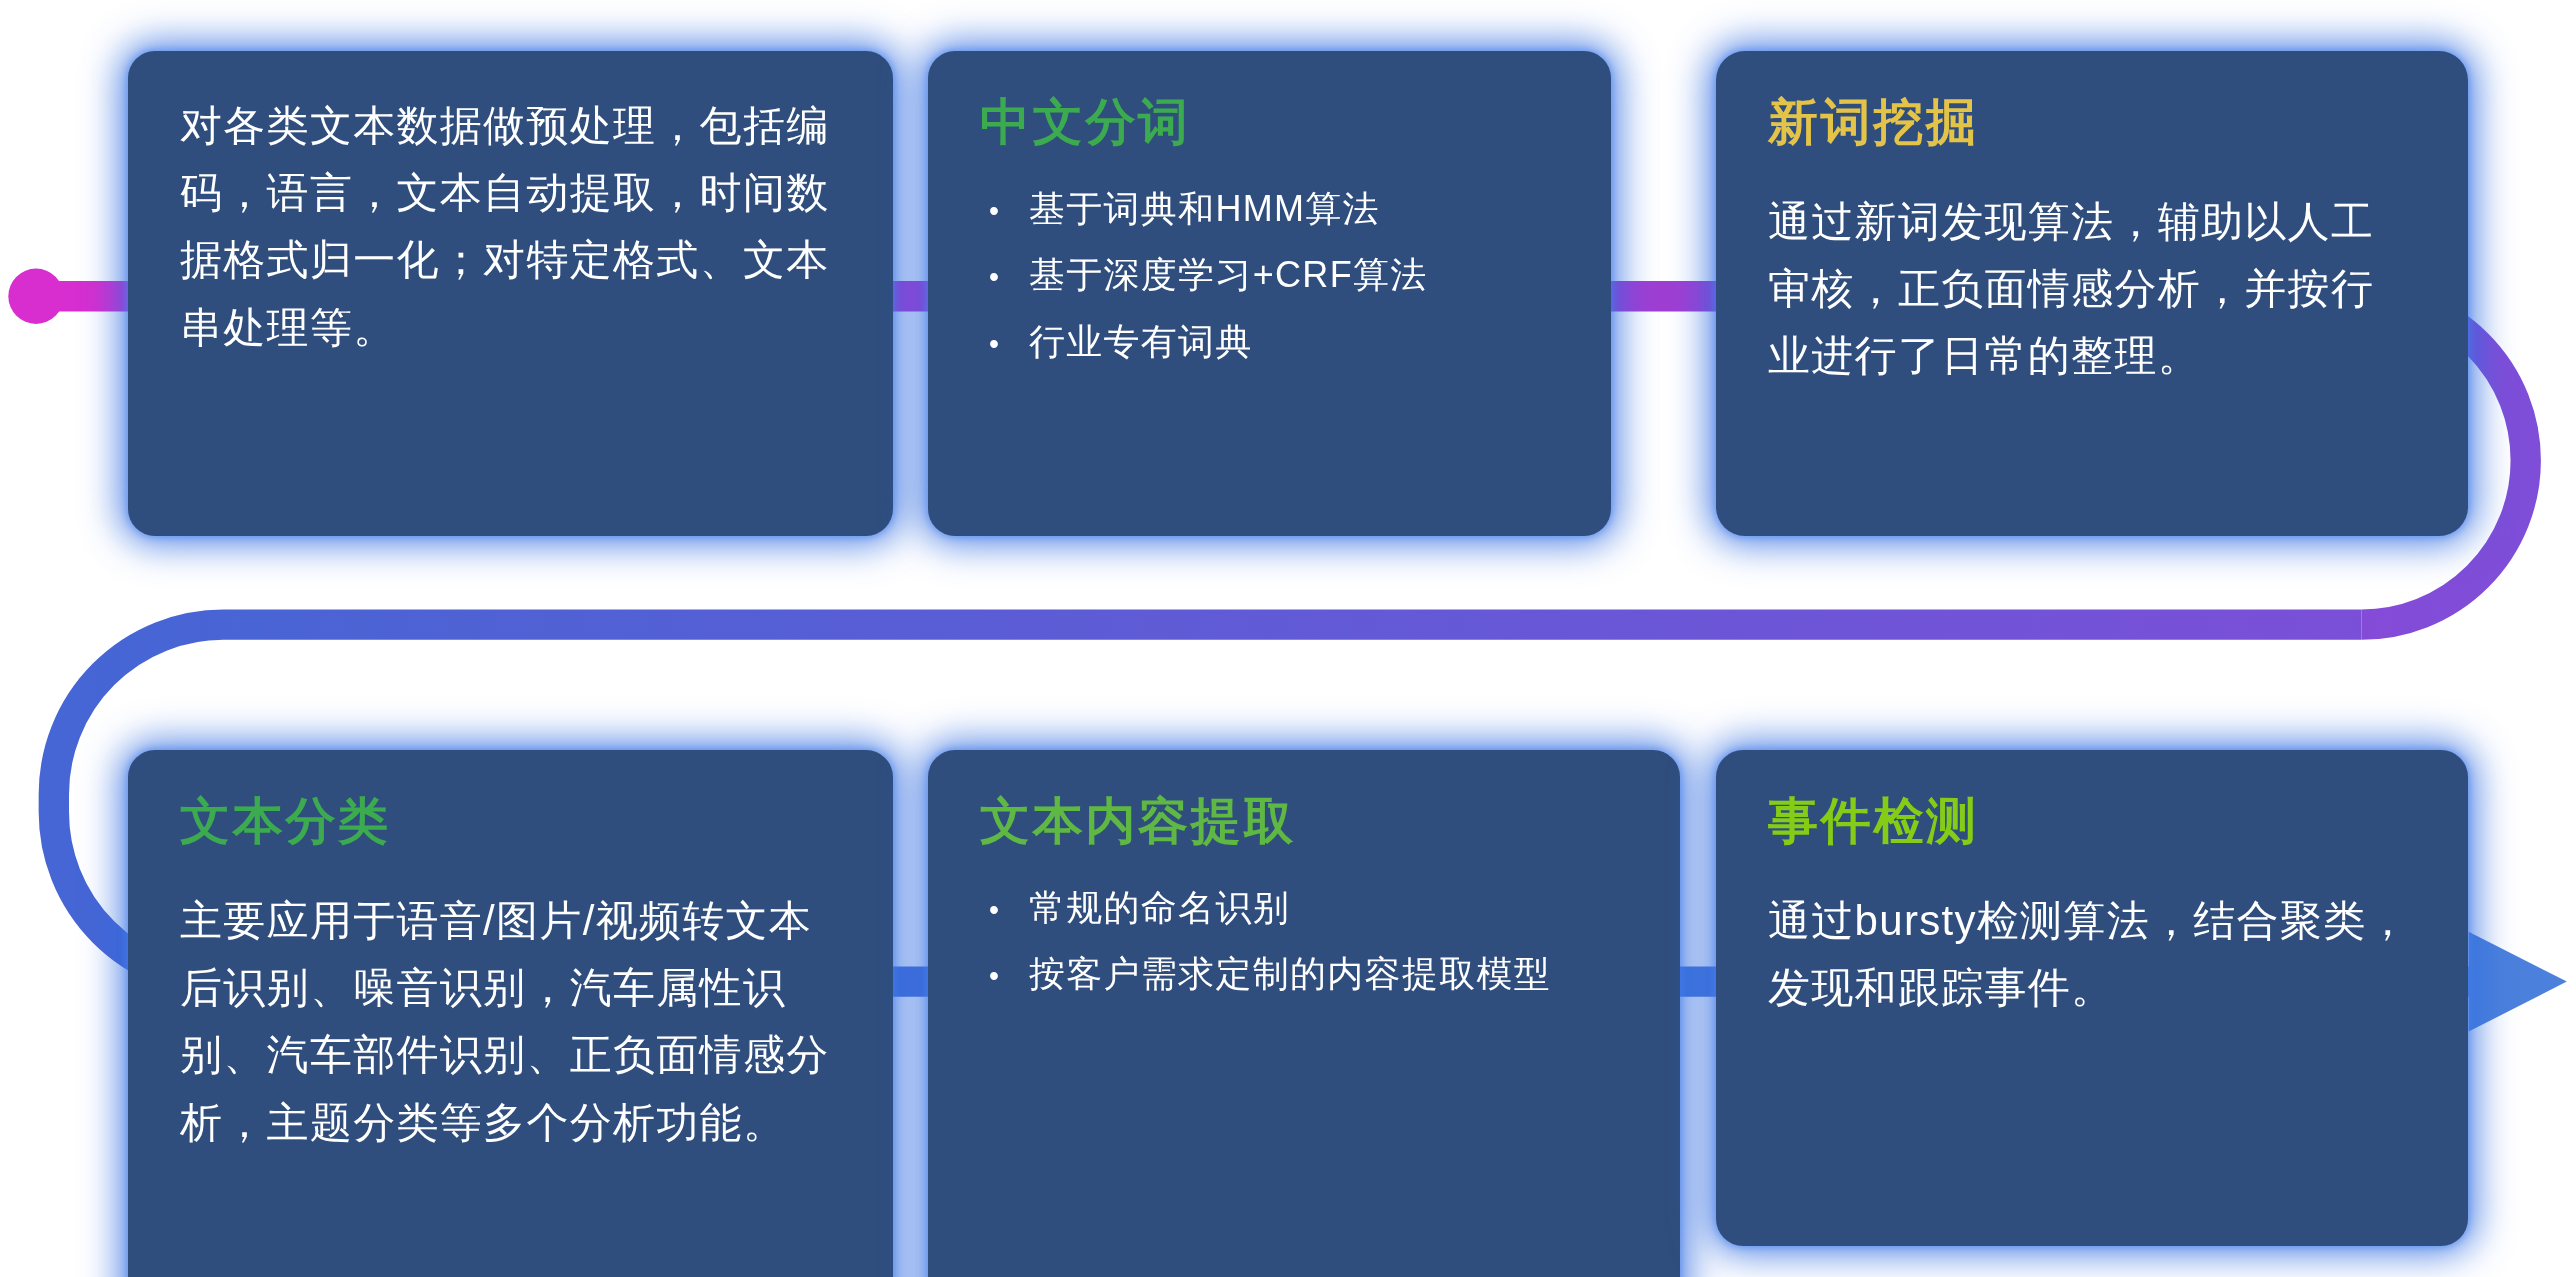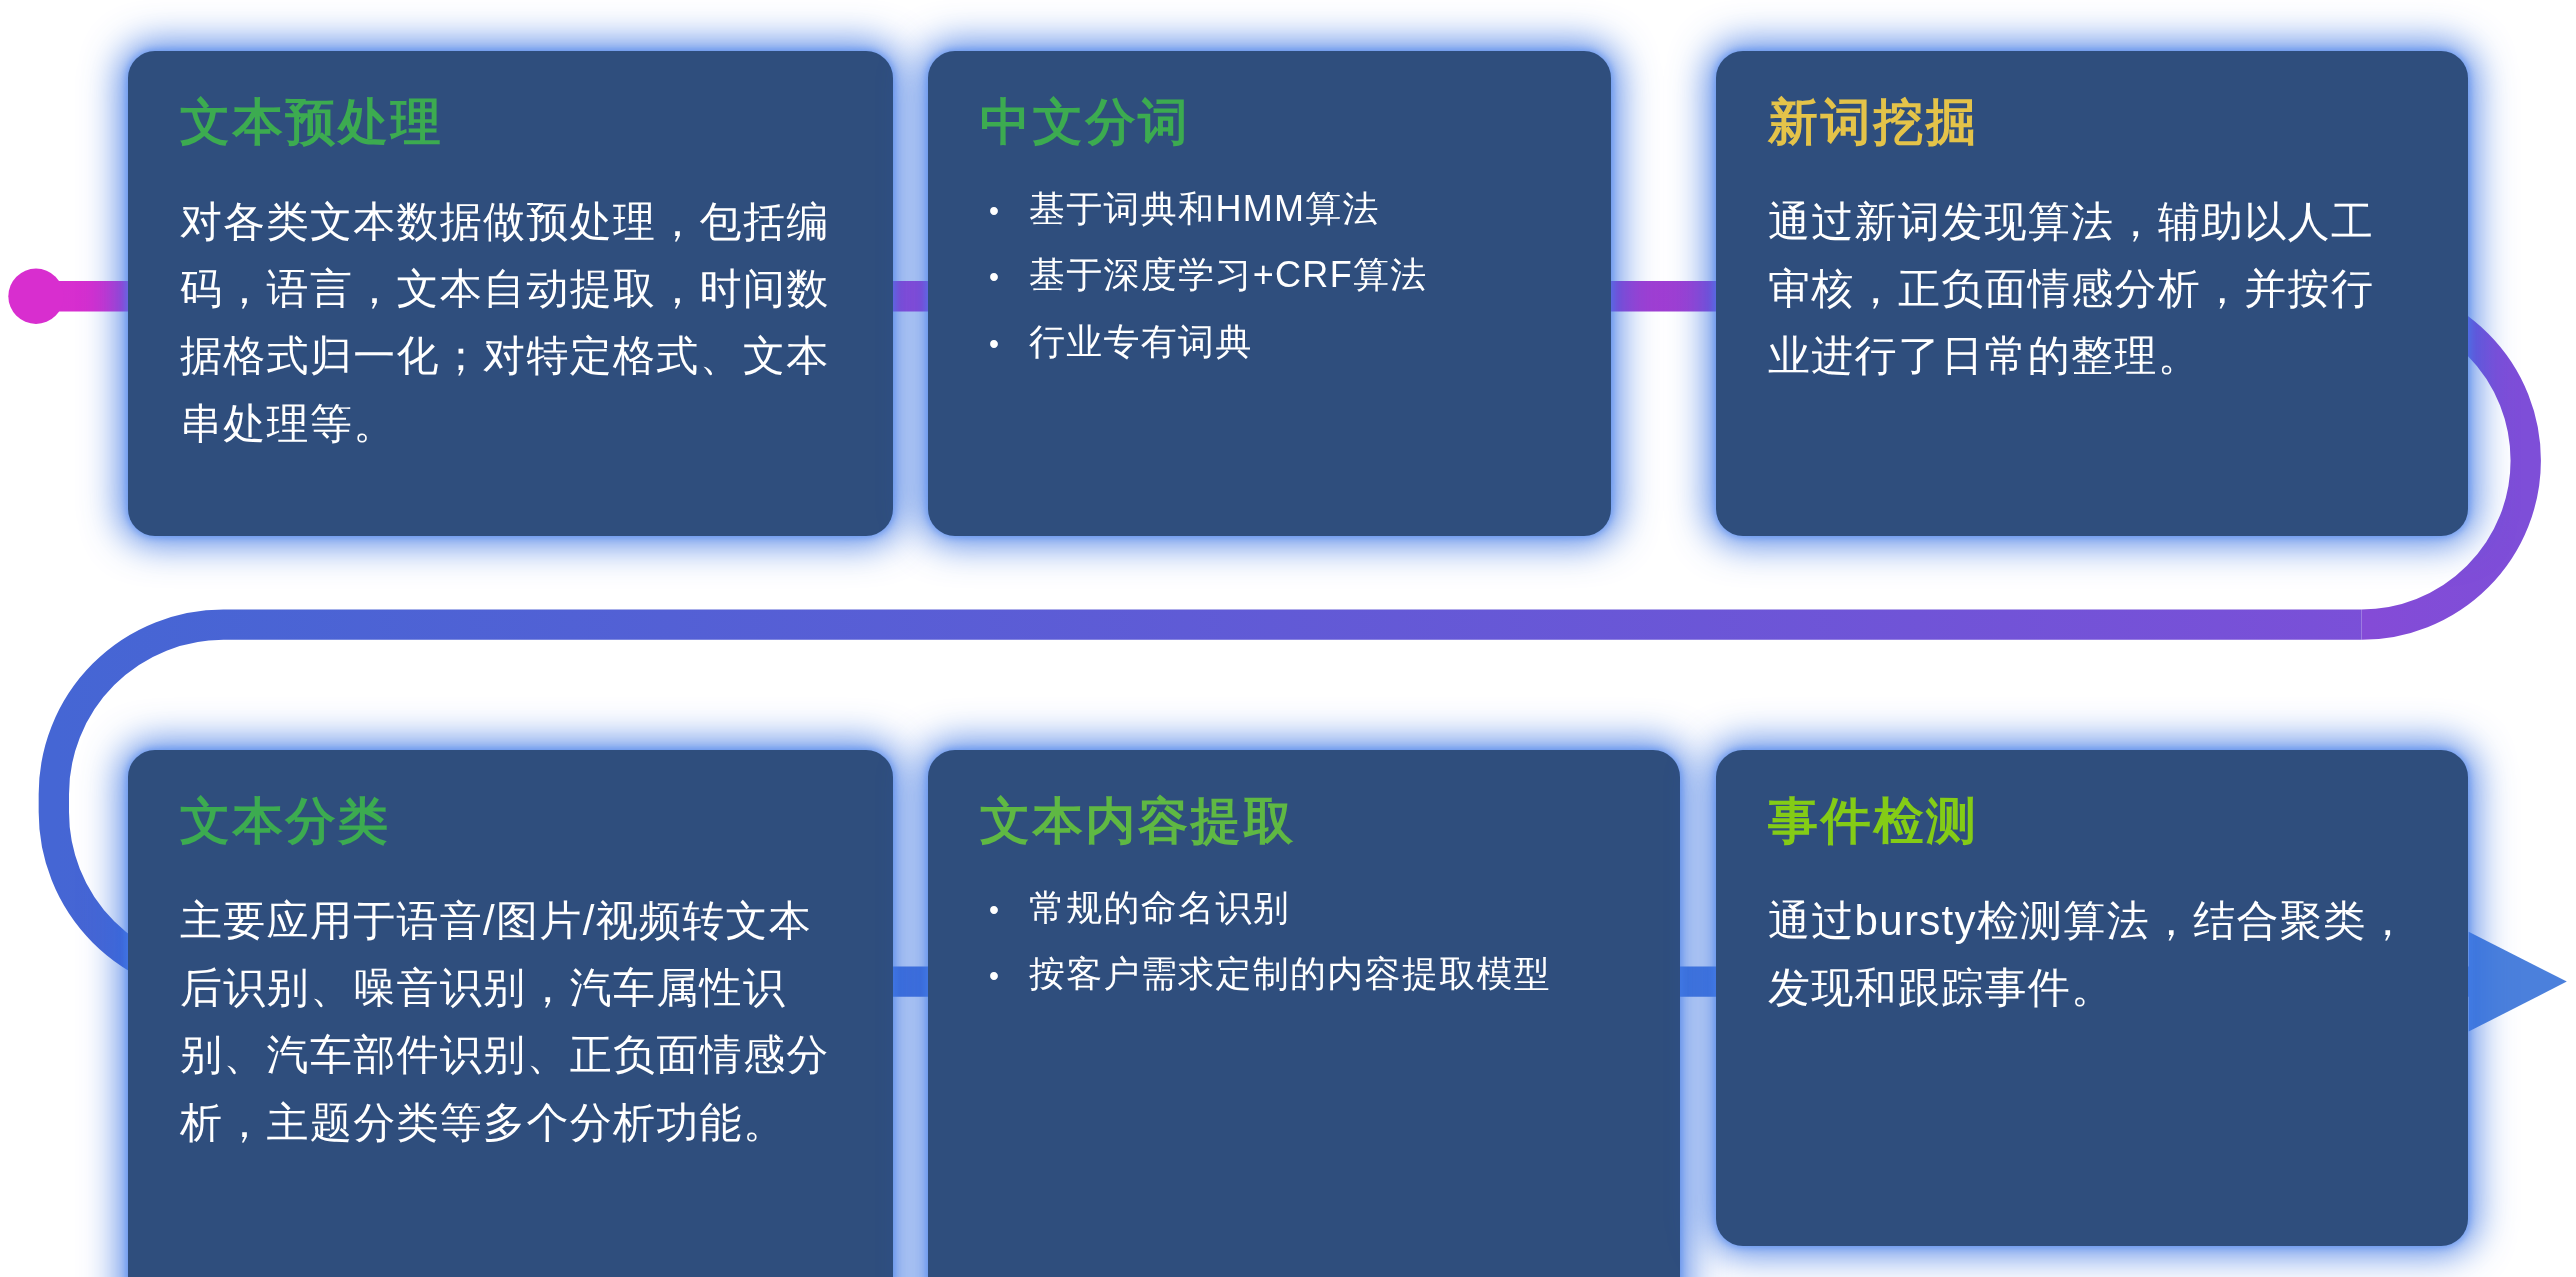--- a/index.html
+++ b/index.html
@@ -77,21 +77,20 @@
       </linearGradient>
     </defs>
     <path d="M 38 332 L 2646 332 A 184 184 0 0 1 2646 700" fill="none" stroke="url(#gradA)" stroke-width="34"></path>
     <path d="M 2646 700 L 250 700 A 190 190 0 0 0 60 890 L 60 910 A 190 190 0 0 0 250 1100" fill="none" stroke="url(#gradB)" stroke-width="34"></path>
     <path d="M 250 1100 L 2772 1100" fill="none" stroke="url(#gradC)" stroke-width="34"></path>
     <circle cx="40" cy="332" r="31" fill="#d82ecf"></circle>
     <polygon points="2766,1044 2766,1156 2876,1100" fill="#4b80dc"></polygon>
   </svg>
 
   <section class="card" style="left:128px; top:51px; width:765px; height:485px;">
-    <h2 class="card-title" style="color: rgb(60, 171, 80);">文本预处理</h2>
     <p class="card-body">对各类文本数据做预处理，包括编码，语言，文本自动提取，时间数据格式归一化；对特定格式、文本串处理等。</p>
   </section>
 
   <section class="card" style="left:928px; top:51px; width:683px; height:485px;">
     <h2 class="card-title" style="color: rgb(60, 171, 80);">中文分词</h2>
     <ul class="card-bullets">
       <li>
         <span class="bullet-dot">•</span>
         <span>基于词典和HMM算法</span>
       </li>
@@ -99,21 +98,21 @@
         <span class="bullet-dot">•</span>
         <span>基于深度学习+CRF算法</span>
       </li>
       <li>
         <span class="bullet-dot">•</span>
         <span>行业专有词典</span>
       </li>
     </ul>
   </section>
 
-  <section class="card" style="left:1716px; top:51px; width:752px; height:485px;">
+  <section class="card" style="left:1716px; top:51px; width:752px; height:485px;border-radius:29px;">
     <h2 class="card-title" style="color: rgb(228, 195, 73);">新词挖掘</h2>
     <p class="card-body">通过新词发现算法，辅助以人工审核，正负面情感分析，并按行业进行了日常的整理。</p>
   </section>
 
   <section class="card" style="left:128px; top:750px; width:765px; height:644px;">
     <h2 class="card-title" style="color: rgb(60, 171, 80);">文本分类</h2>
     <p class="card-body">主要应用于语音/图片/视频转文本后识别、噪音识别，汽车属性识别、汽车部件识别、正负面情感分析，主题分类等多个分析功能。</p>
   </section>
 
   <section class="card" style="left:928px; top:750px; width:752px; height:584px;">

